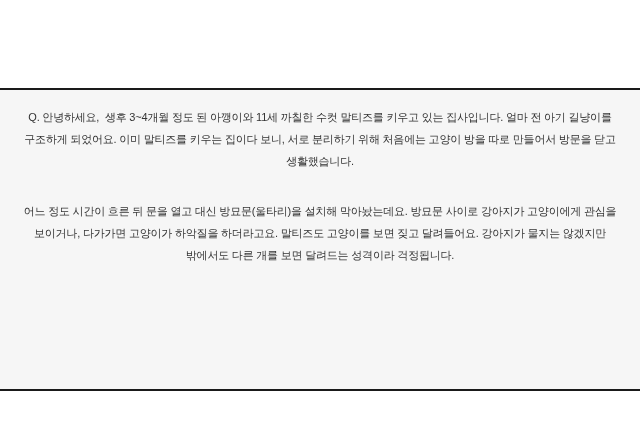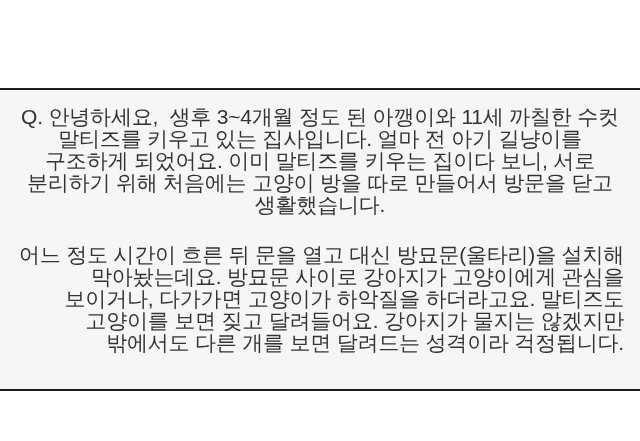--- a/index.html
+++ b/index.html
@@ -22,31 +22,30 @@
   }
   .question-section {
     width: 640px;
     min-height: 303px;
     background: #f6f6f6;
     border-top: 2px solid #1a1a1a;
     border-bottom: 2px solid #1a1a1a;
     padding: 16px 16px 24px 16px;
   }
   .question-section p {
-    font-size: 21px;
+    font-size: 11px;
     line-height: 22px;
     color: #333333;
     text-align: center;
     letter-spacing: -0.2px;
     white-space: pre-wrap;
     word-break: keep-all;
   }
   .question-section p + p {
     margin-top: 28px;
-    text-align: right;
   }
   .bottom-spacer {
     height: 48px;
     background: #ffffff;
   }
 </style>
 </head>
 <body>
 
 <div class="page">

